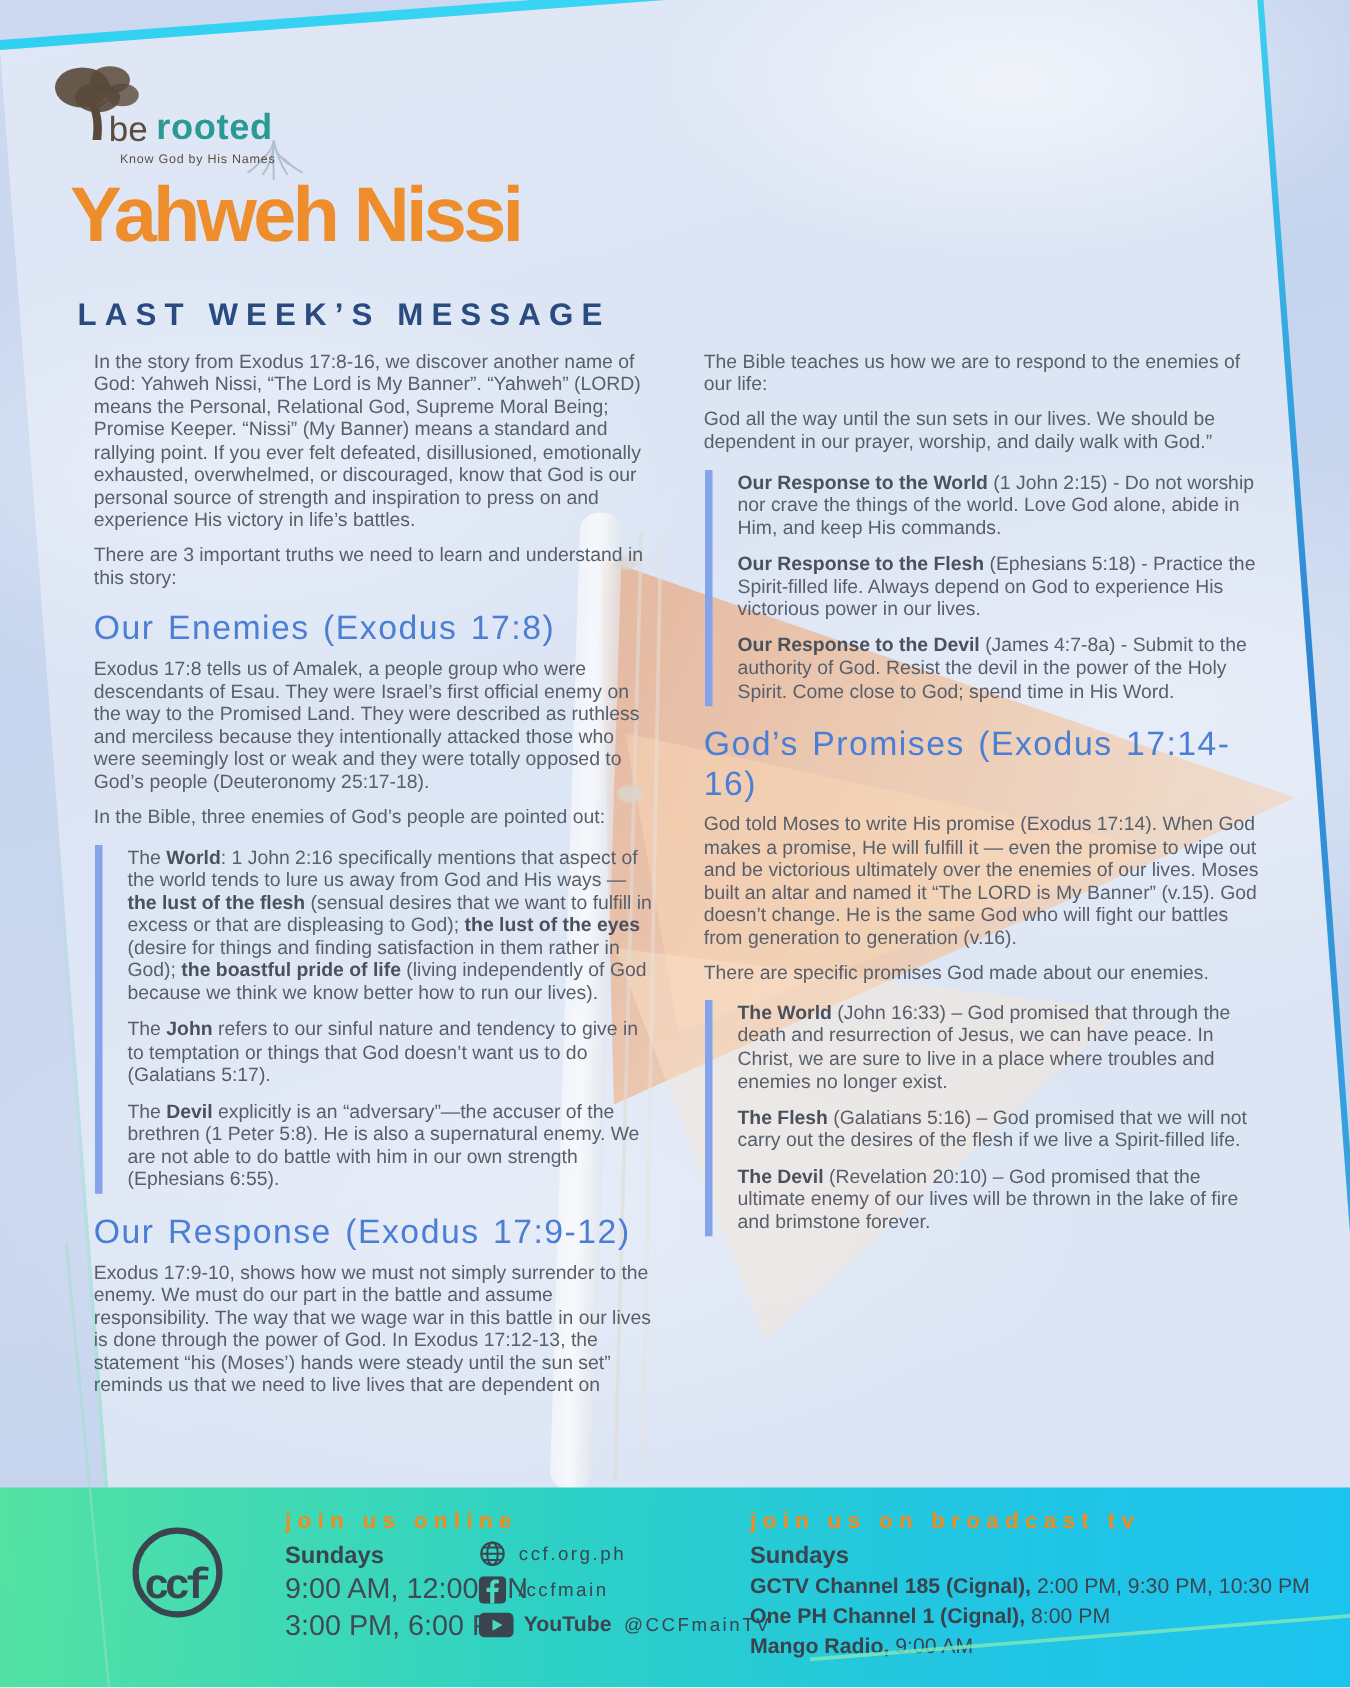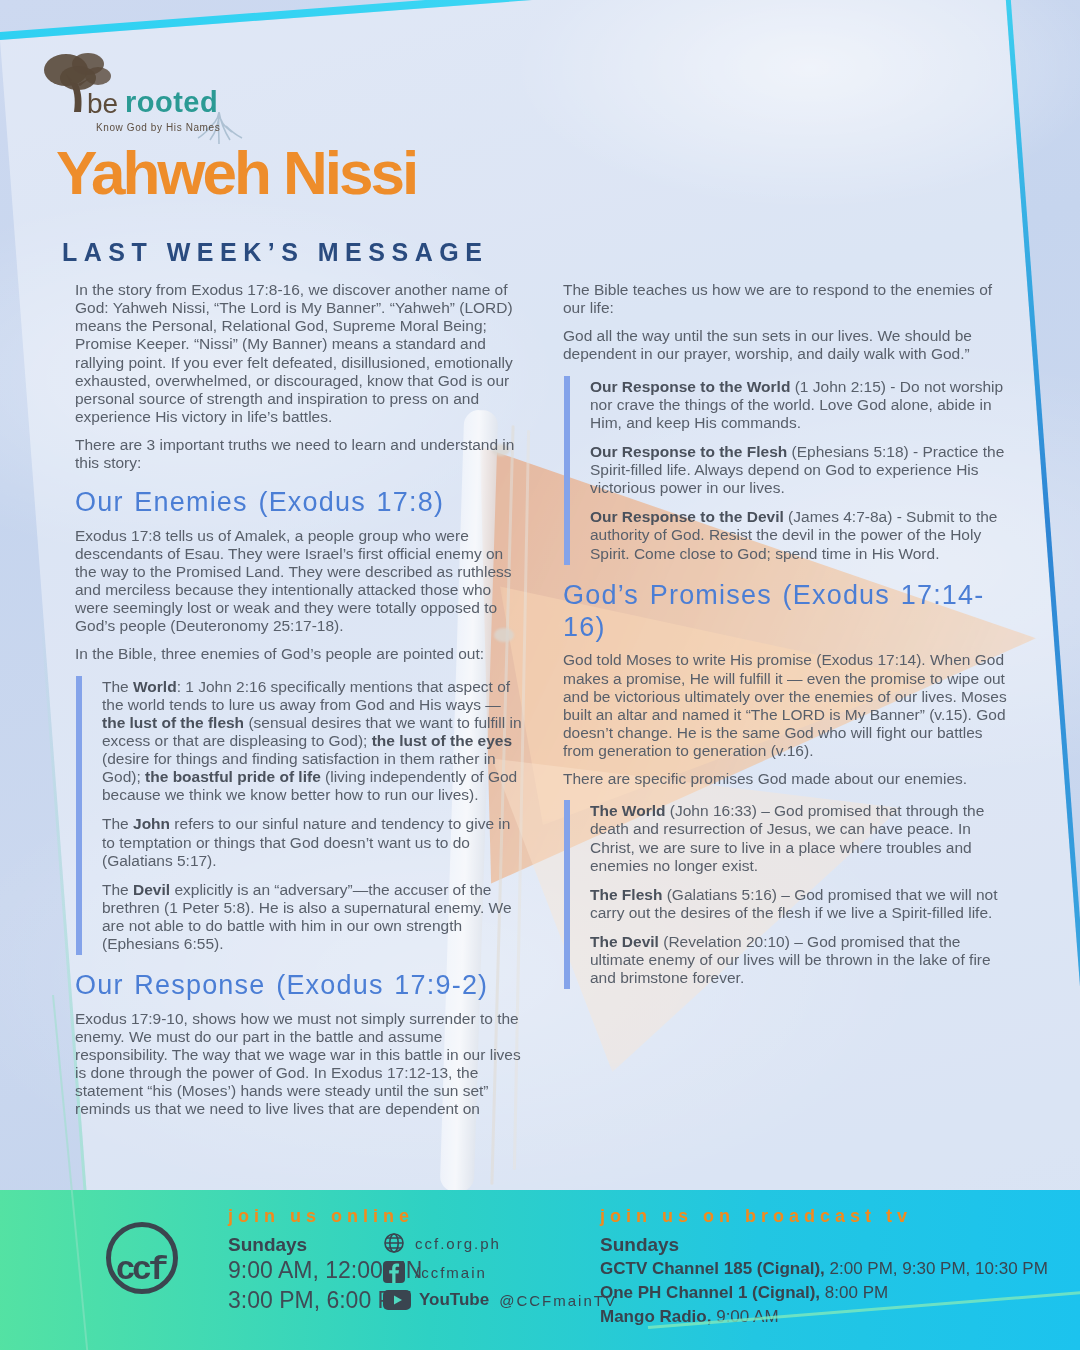--- a/index.html
+++ b/index.html
@@ -131,21 +131,21 @@
       <p>In the story from Exodus 17:8-16, we discover another name of God: Yahweh Nissi, “The Lord is My Banner”. “Yahweh” (LORD) means the Personal, Relational God, Supreme Moral Being; Promise Keeper. “Nissi” (My Banner) means a standard and rallying point. If you ever felt defeated, disillusioned, emotionally exhausted, overwhelmed, or discouraged, know that God is our personal source of strength and inspiration to press on and experience His victory in life’s battles.</p>
       <p>There are 3 important truths we need to learn and understand in this story:</p>
       <h2 class="section">Our Enemies (Exodus 17:8)</h2>
       <p>Exodus 17:8 tells us of Amalek, a people group who were descendants of Esau. They were Israel’s first official enemy on the way to the Promised Land. They were described as ruthless and merciless because they intentionally attacked those who were seemingly lost or weak and they were totally opposed to God’s people (Deuteronomy 25:17-18).</p>
       <p>In the Bible, three enemies of God’s people are pointed out:</p>
       <div class="quote">
         <p><span>The </span><b>World</b><span>: 1 John 2:16 specifically mentions that aspect of the world tends to lure us away from God and His ways — </span><b>the lust of the flesh</b><span> (sensual desires that we want to fulfill in excess or that are displeasing to God); </span><b>the lust of the eyes</b><span> (desire for things and finding satisfaction in them rather in God); </span><b>the boastful pride of life</b><span> (living independently of God because we think we know better how to run our lives).</span></p>
         <p><span>The </span><b>John</b><span> refers to our sinful nature and tendency to give in to temptation or things that God doesn’t want us to do (Galatians 5:17).</span></p>
         <p><span>The </span><b>Devil</b><span> explicitly is an “adversary”—the accuser of the brethren (1 Peter 5:8). He is also a supernatural enemy. We are not able to do battle with him in our own strength (Ephesians 6:55).</span></p>
       </div>
-      <h2 class="section">Our Response (Exodus 17:9-2)</h2>
+      <h2 class="section">Our Response (Exodus 17:9-12)</h2>
       <p>Exodus 17:9-10, shows how we must not simply surrender to the enemy. We must do our part in the battle and assume responsibility. The way that we wage war in this battle in our lives is done through the power of God. In Exodus 17:12-13, the statement “his (Moses’) hands were steady until the sun set” reminds us that we need to live lives that are dependent on</p>
     </div>
 
     <div class="col col-right">
       <p>The Bible teaches us how we are to respond to the enemies of our life:</p>
       <p>God all the way until the sun sets in our lives. We should be dependent in our prayer, worship, and daily walk with God.”</p>
       <div class="quote">
         <p><b>Our Response to the World</b><span> (1 John 2:15) - Do not worship nor crave the things of the world. Love God alone, abide in Him, and keep His commands.</span></p>
         <p><b>Our Response to the Flesh</b><span> (Ephesians 5:18) - Practice the Spirit-filled life. Always depend on God to experience His victorious power in our lives.</span></p>
         <p><b>Our Response to the Devil</b><span> (James 4:7-8a) - Submit to the authority of God. Resist the devil in the power of the Holy Spirit. Come close to God; spend time in His Word.</span></p>

